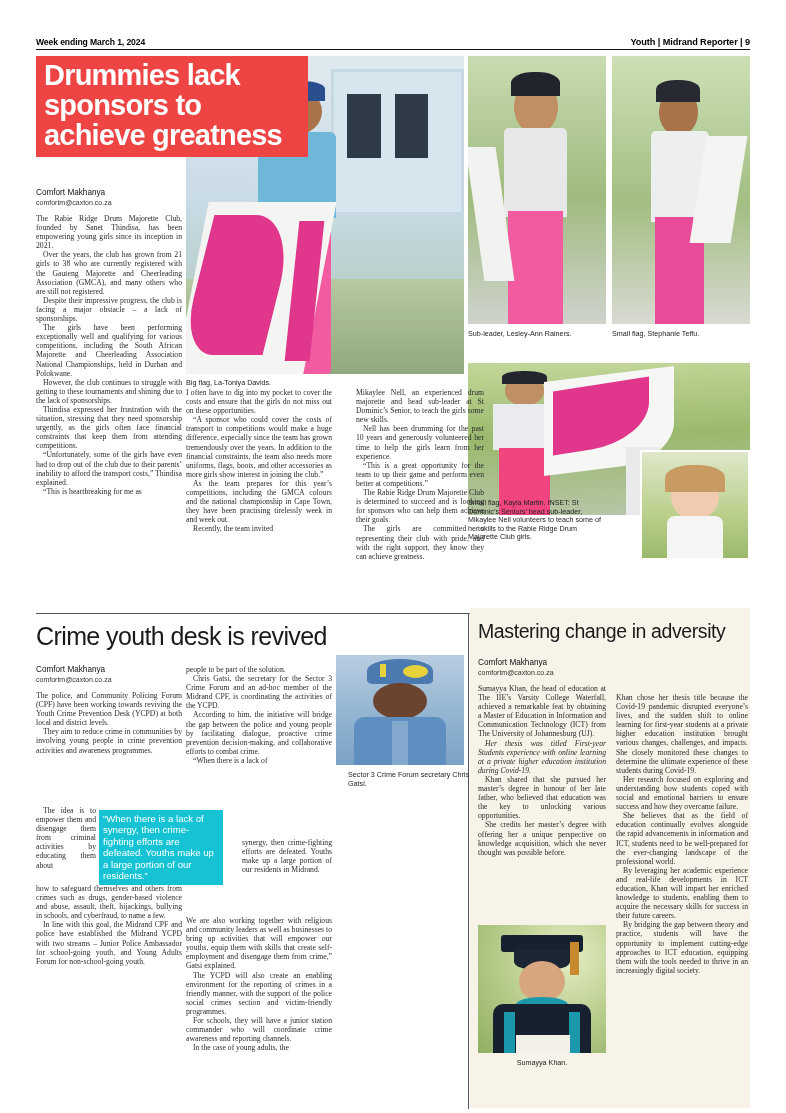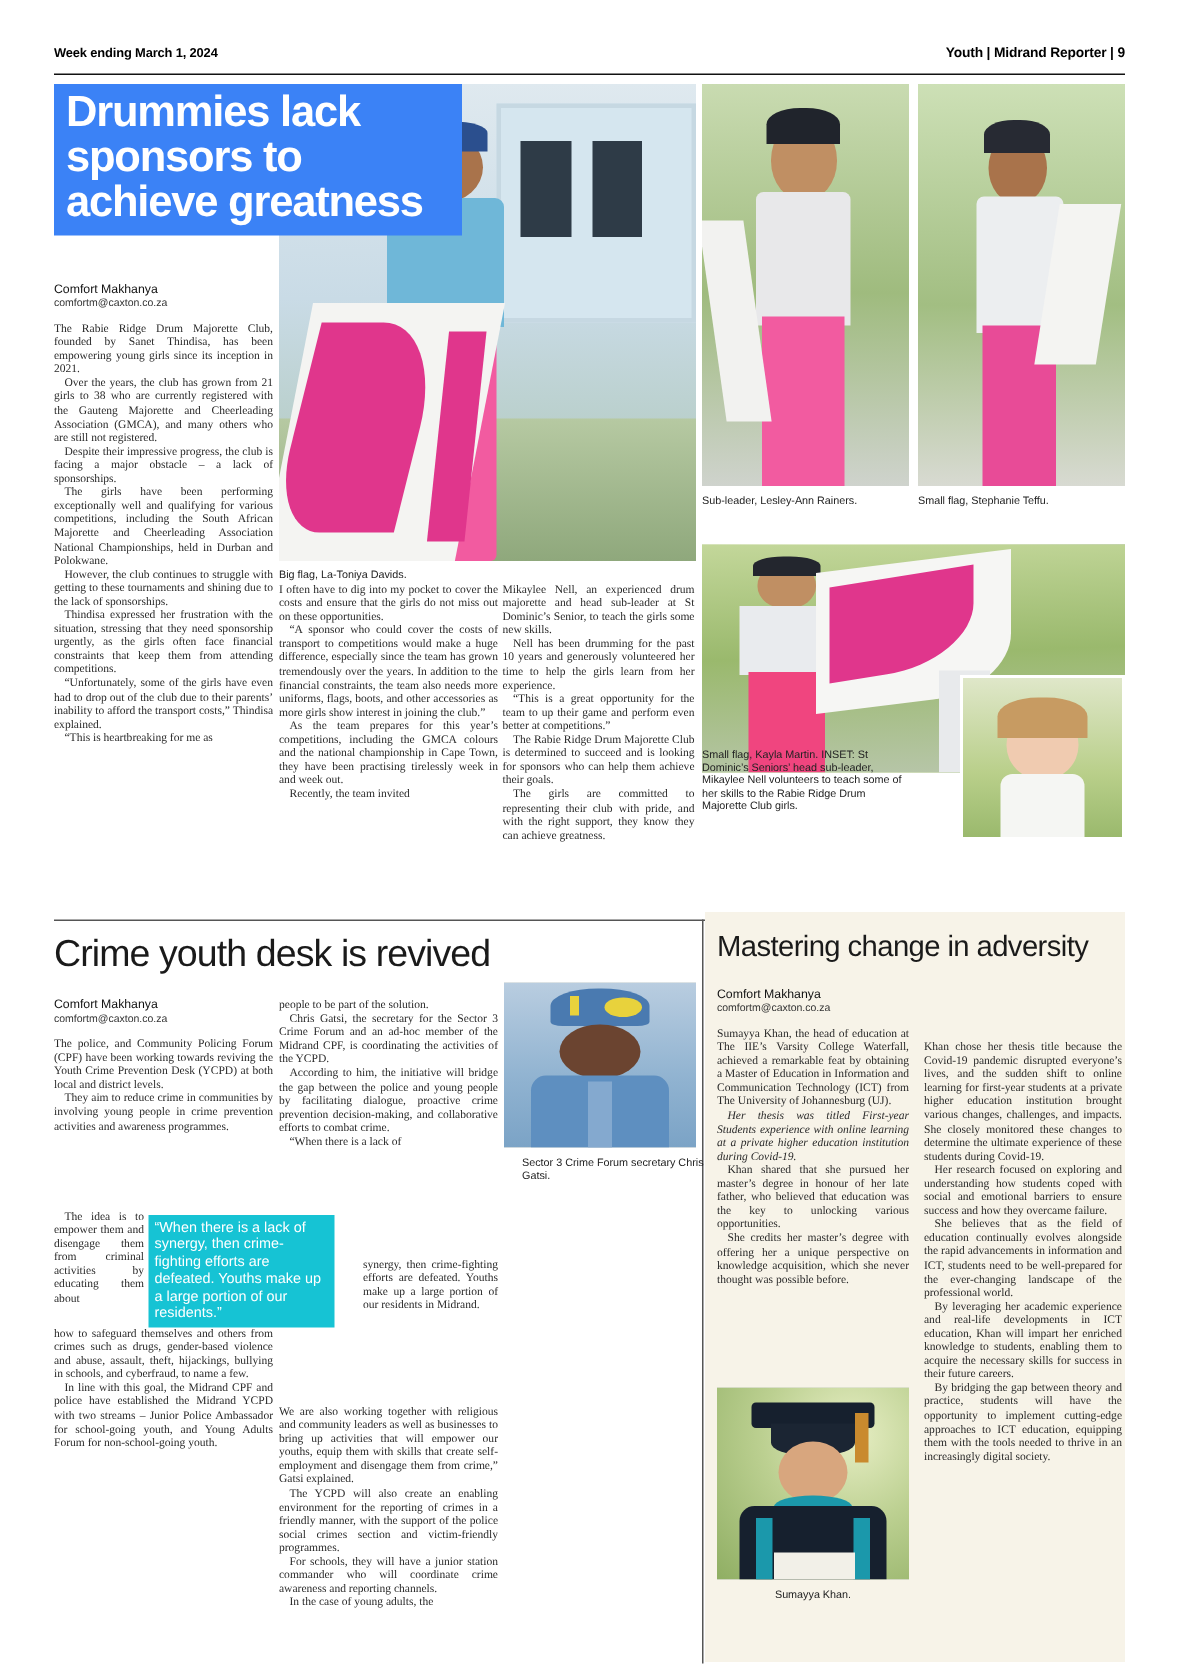--- a/index.html
+++ b/index.html
@@ -11,21 +11,21 @@
     color:#1a1a1a;
     overflow:hidden;
     position:relative;
   }
   .page { position:absolute; inset:0; }
 
   
   .masthead {
     position:absolute; left:36px; top:30px; width:714px; height:20px;
     border-bottom:1.6px solid #111;
-    display:flex; align-items:flex-start; justify-content:space-between;gap:14px;
+    display:flex; align-items:flex-end; justify-content:space-between;gap:14px;
   }
   .masthead .left, .masthead .right {
     font-family:"Liberation Sans", sans-serif;
     font-weight:bold; font-size:8.6px; letter-spacing:-0.1px;
     padding-bottom:2px; color:#000;
   }
   .masthead .right { font-size:9.2px; }
 
   
   .body-col p {
@@ -46,37 +46,37 @@
   .byline .email { font-size:7px; color:#333; display:block; }
 
   .caption {
     font-family:"Liberation Sans", sans-serif;
     font-size:7.2px; line-height:8.6px; color:#222; margin:3px 0 0 0;
   }
 
   
   .hero-title {
     position:absolute; left:36px; top:56px; width:272px;
-    background:#3b82f6;
+    background:#ef4444;
     padding:4px 23px 7px 8px;
     z-index:5;
   }
   .hero-title span {
     display:block;
     font-family:"Liberation Sans", sans-serif;
     font-weight:bold;
     font-size:29px;
     line-height:30px;
     color:#ffffff;
     letter-spacing:-0.8px;
   }
 
   .s1-c1 { position:absolute; left:36px; top:188px; width:146px; }
   .s1-c2 { position:absolute; left:186px; top:388px; width:146px; }
-  .s1-c3 { position:absolute; left:335px; top:388px; width:128px; }
+  .s1-c3 { position:absolute; left:356px; top:388px; width:128px; }
 
   .photo {
     background:#cfd4cd;
     position:relative;
     overflow:hidden;
   }
   .photo .sky   { position:absolute; inset:0; }
   .ph-main  { position:absolute; left:186px; top:56px;  width:278px; height:318px; }
   .ph-sub1  { position:absolute; left:468px; top:56px;  width:138px; height:268px; }
   .ph-sub2  { position:absolute; left:612px; top:56px;  width:138px; height:268px; }
@@ -108,21 +108,21 @@
     color:#ffffff;
     font-family:"Liberation Sans", sans-serif;
     font-size:9.6px;
     line-height:11.4px;
     padding:3px 4px 4px 4px;
     z-index:6;
   }
   .s2-c1-wrapped { position:absolute; left:36px; top:806px; width:60px; }
   .s2-c2-wrapped { position:absolute; left:242px; top:838px; width:90px; }
   .s2-c1-rest { position:absolute; left:36px; top:884px; width:146px; }
-  .s2-c2-rest { position:absolute; left:186px; top:916px; width:146px;margin-top:20px; }
+  .s2-c2-rest { position:absolute; left:186px; top:916px; width:146px; }
 
   
   .rail {
     position:absolute; left:470px; top:608px; width:280px; height:500px;
     background:#f7f3e8;
   }
   .rail-divider { position:absolute; left:468px; top:613px; width:1.2px; height:496px; background:#555; }
 
   .s3-title {
     position:absolute; left:478px; top:620px; width:272px;

